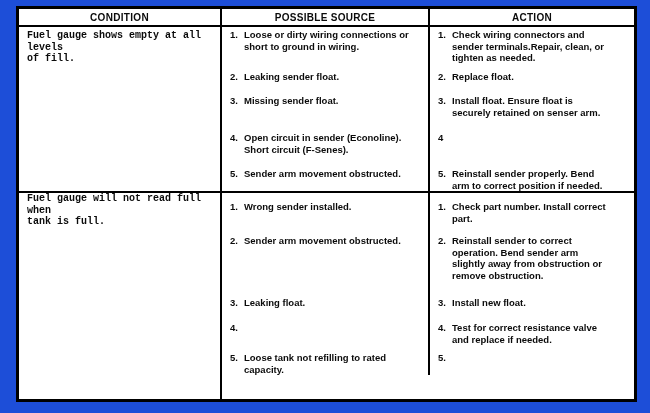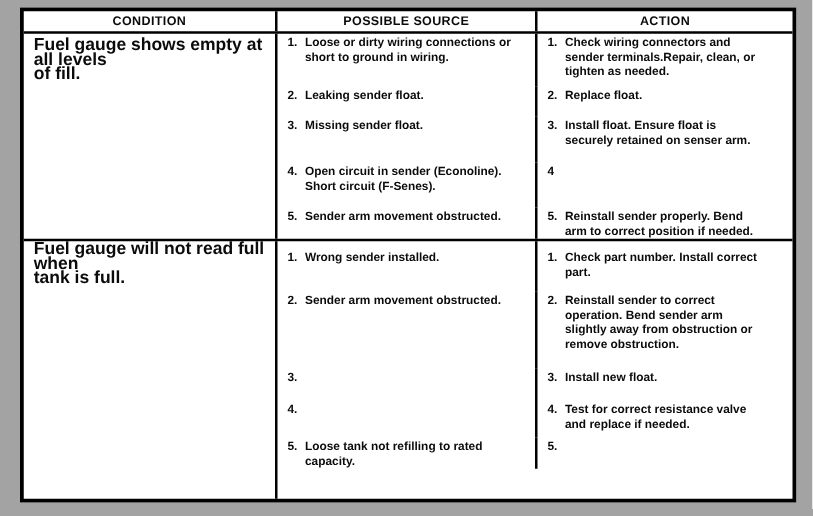--- a/index.html
+++ b/index.html
@@ -7,21 +7,21 @@
   body {
     background: #ffffff;
     font-family: "Liberation Sans", sans-serif;
     color: #0b0b0b;
     -webkit-font-smoothing: antialiased;
   }
   .sheet {
     position: relative;
     width: 650px;
     height: 413px;
-    background: #a3a3a3;
+    background: #1d4ed8;
     overflow: hidden;
   }
   .man-table {
     position: absolute;
     left: 16px;
     top: 6px;
     width: 621px;
     height: 396px;
     border: 3px solid #000;
     background: #fff;
@@ -50,23 +50,24 @@
   .brow {
     display: grid;
     grid-template-columns: 203px 1fr;
     border-bottom: 2px solid #000;
   }
   .brow.row1 { height: 166px; }
   .brow.row2 { flex: 1; border-bottom: none; }
   .cond {
     border-right: 2px solid #000;
     padding: 3px 8px 0 8px;
-    font-size: 14px;
+    font-size: 10px;
     line-height: 11.5px;
     font-weight: bold;
+    font-family: Liberation Mono, monospace;
   }
   .row2 .cond { padding-top: 0; }
   .pairs { display: flex; flex-direction: column; }
   .pair {
     display: grid;
     grid-template-columns: 208px 1fr;
   }
   .src {
     border-right: 2px solid #000;
   }
@@ -209,20 +210,21 @@
             <span class="txt">Reinstall sender to correct
 operation. Bend sender arm
 slightly away from obstruction or
 remove obstruction.</span>
           </div>
         </div>
 
         <div class="pair">
           <div class="src">
             <span class="num">3.</span>
+            <span class="txt">Leaking float.</span>
           </div>
           <div class="act">
             <span class="num">3.</span>
             <span class="txt">Install new float.</span>
           </div>
         </div>
 
         <div class="pair">
           <div class="src">
             <span class="num">4.</span>

